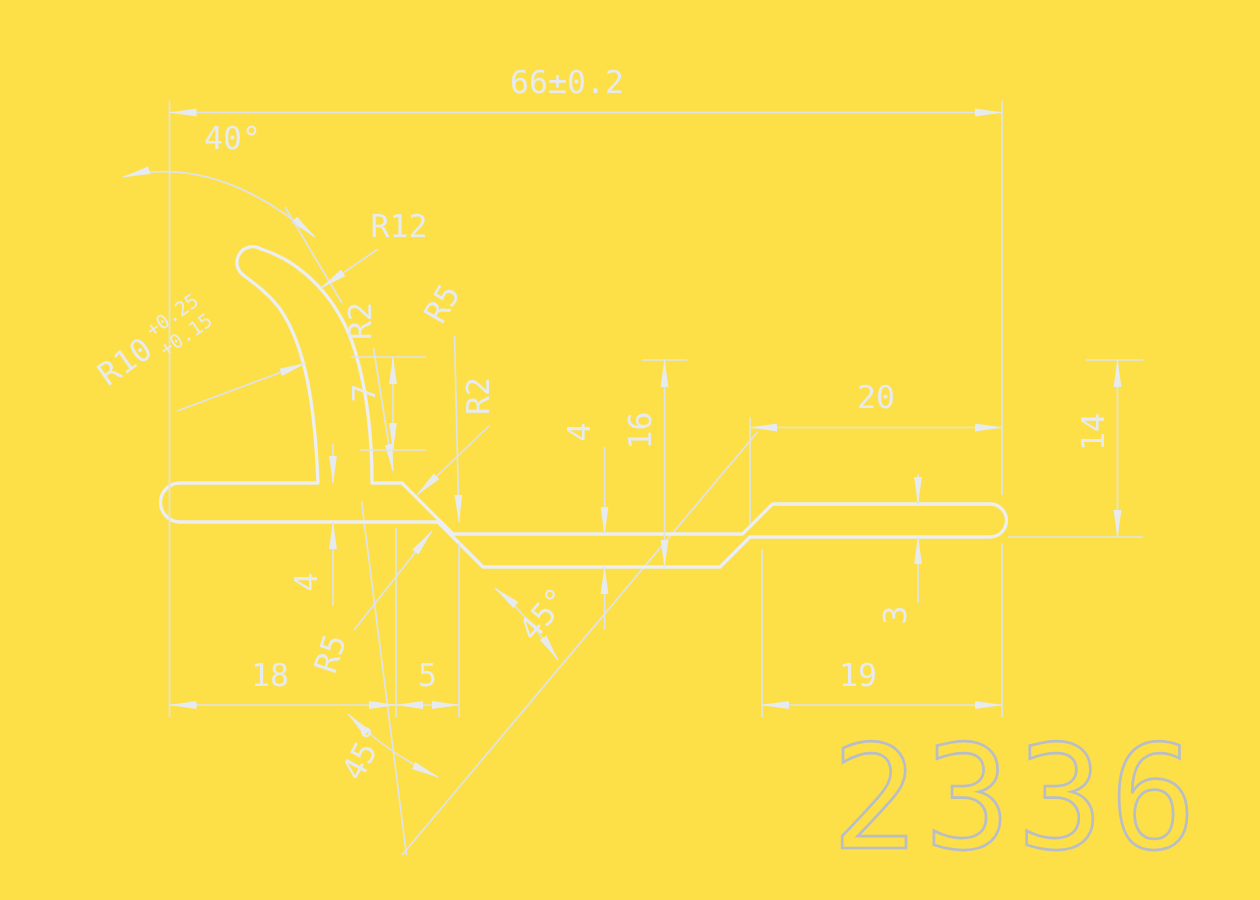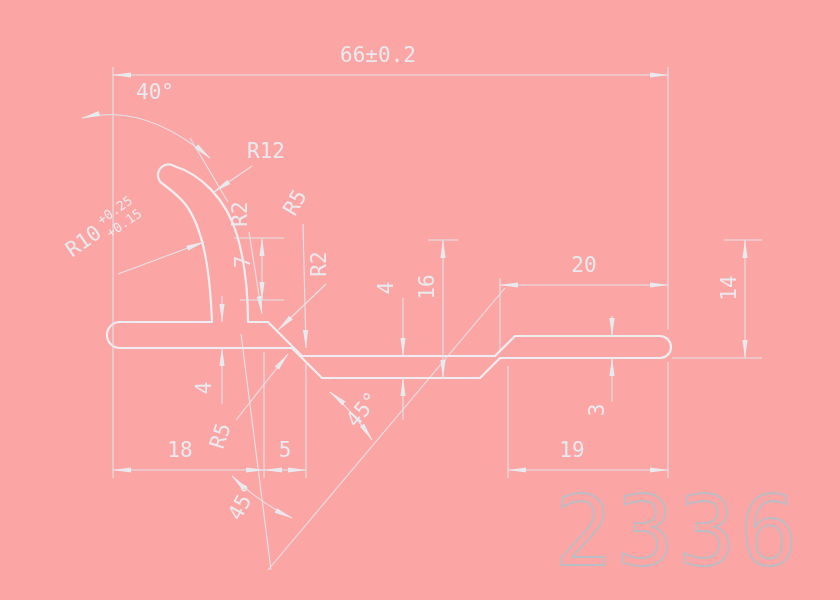--- a/index.html
+++ b/index.html
@@ -1,16 +1,16 @@
 <!DOCTYPE html>
 <html><head>
 <meta charset="utf-8">
 <style>
   html,body{margin:0;padding:0;background:#15181d;}
-  .canvas{position:relative;width:840px;height:600px;background:#fca5a5;overflow:hidden;}
+  .canvas{position:relative;width:840px;height:600px;background:#fde047;overflow:hidden;}
   svg{display:block;}
   .pl{stroke:#eceef2;stroke-width:2.2;fill:none;stroke-linejoin:round;stroke-linecap:round;}
   .dl{stroke:#dfe3e9;stroke-width:1.1;fill:none;}
   .t{font-family:"DejaVu Sans Mono",monospace;font-size:21px;fill:#e7eaef;text-anchor:middle;}
   .ts{font-family:"DejaVu Sans Mono",monospace;font-size:13px;fill:#e7eaef;text-anchor:start;}
   .big{font-family:"DejaVu Sans Mono",monospace;font-size:96px;fill:none;stroke:#b9bec6;stroke-width:1.8;letter-spacing:4px;text-anchor:middle;}
 </style>
 </head>
 <body>
 

